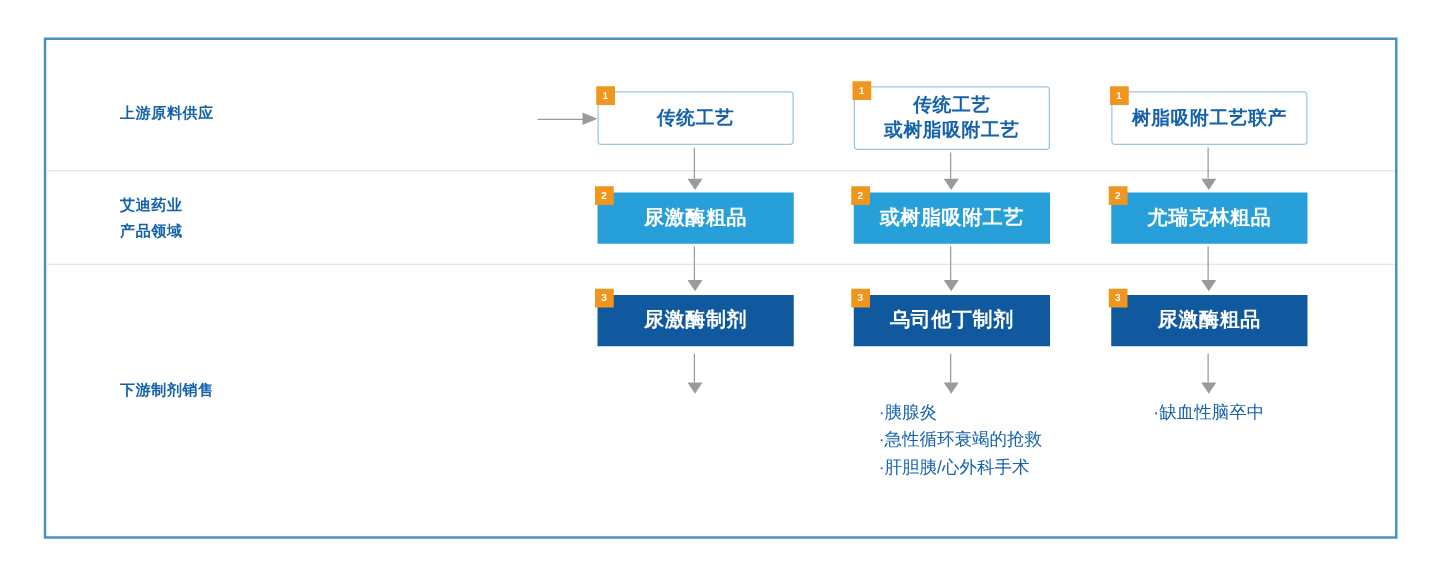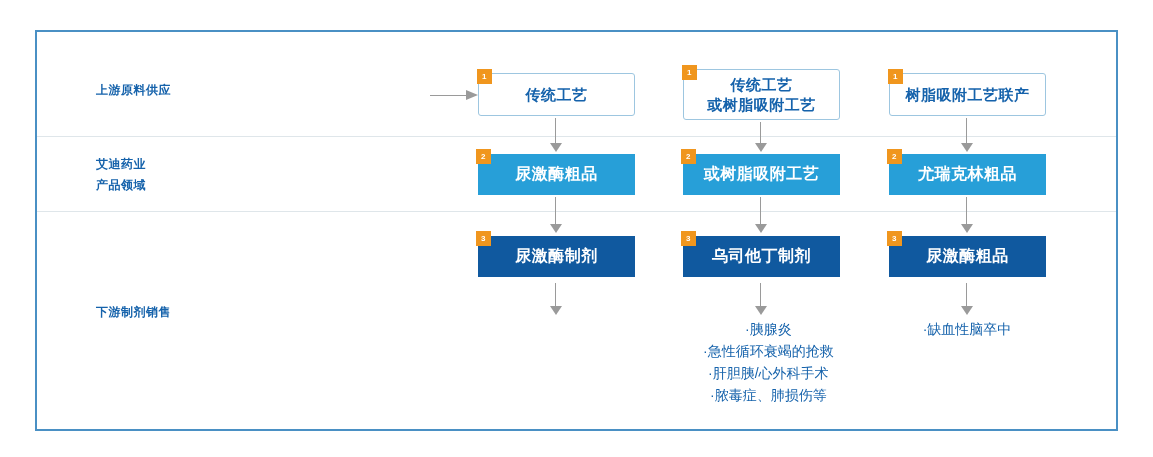--- a/index.html
+++ b/index.html
@@ -278,24 +278,23 @@
   <div class="v-arrow" style="left:754px; top:283px; height:32px;">
     <div class="shaft" style="height:23px;"></div>
     <div class="head" style="top:23px;"></div>
   </div>
   <div class="v-arrow" style="left:960px; top:283px; height:32px;">
     <div class="shaft" style="height:23px;"></div>
     <div class="head" style="top:23px;"></div>
   </div>
 
 
-  <div class="indications" style="left:703px; top:318px;text-align:center;">
+  <div class="indications" style="left:703px; top:318px;">
     <span class="item">·胰腺炎</span>
     <span class="item">·急性循环衰竭的抢救</span>
     <span class="item">·肝胆胰/心外科手术</span>
-    <span class="item">·脓毒症、肺损伤等</span>
   </div>
 
   <div class="indications centered" style="left:887px; top:318px; width:160px;">
     <span class="item">·缺血性脑卒中</span>
   </div>
 
 </div>
 
 </body></html>

